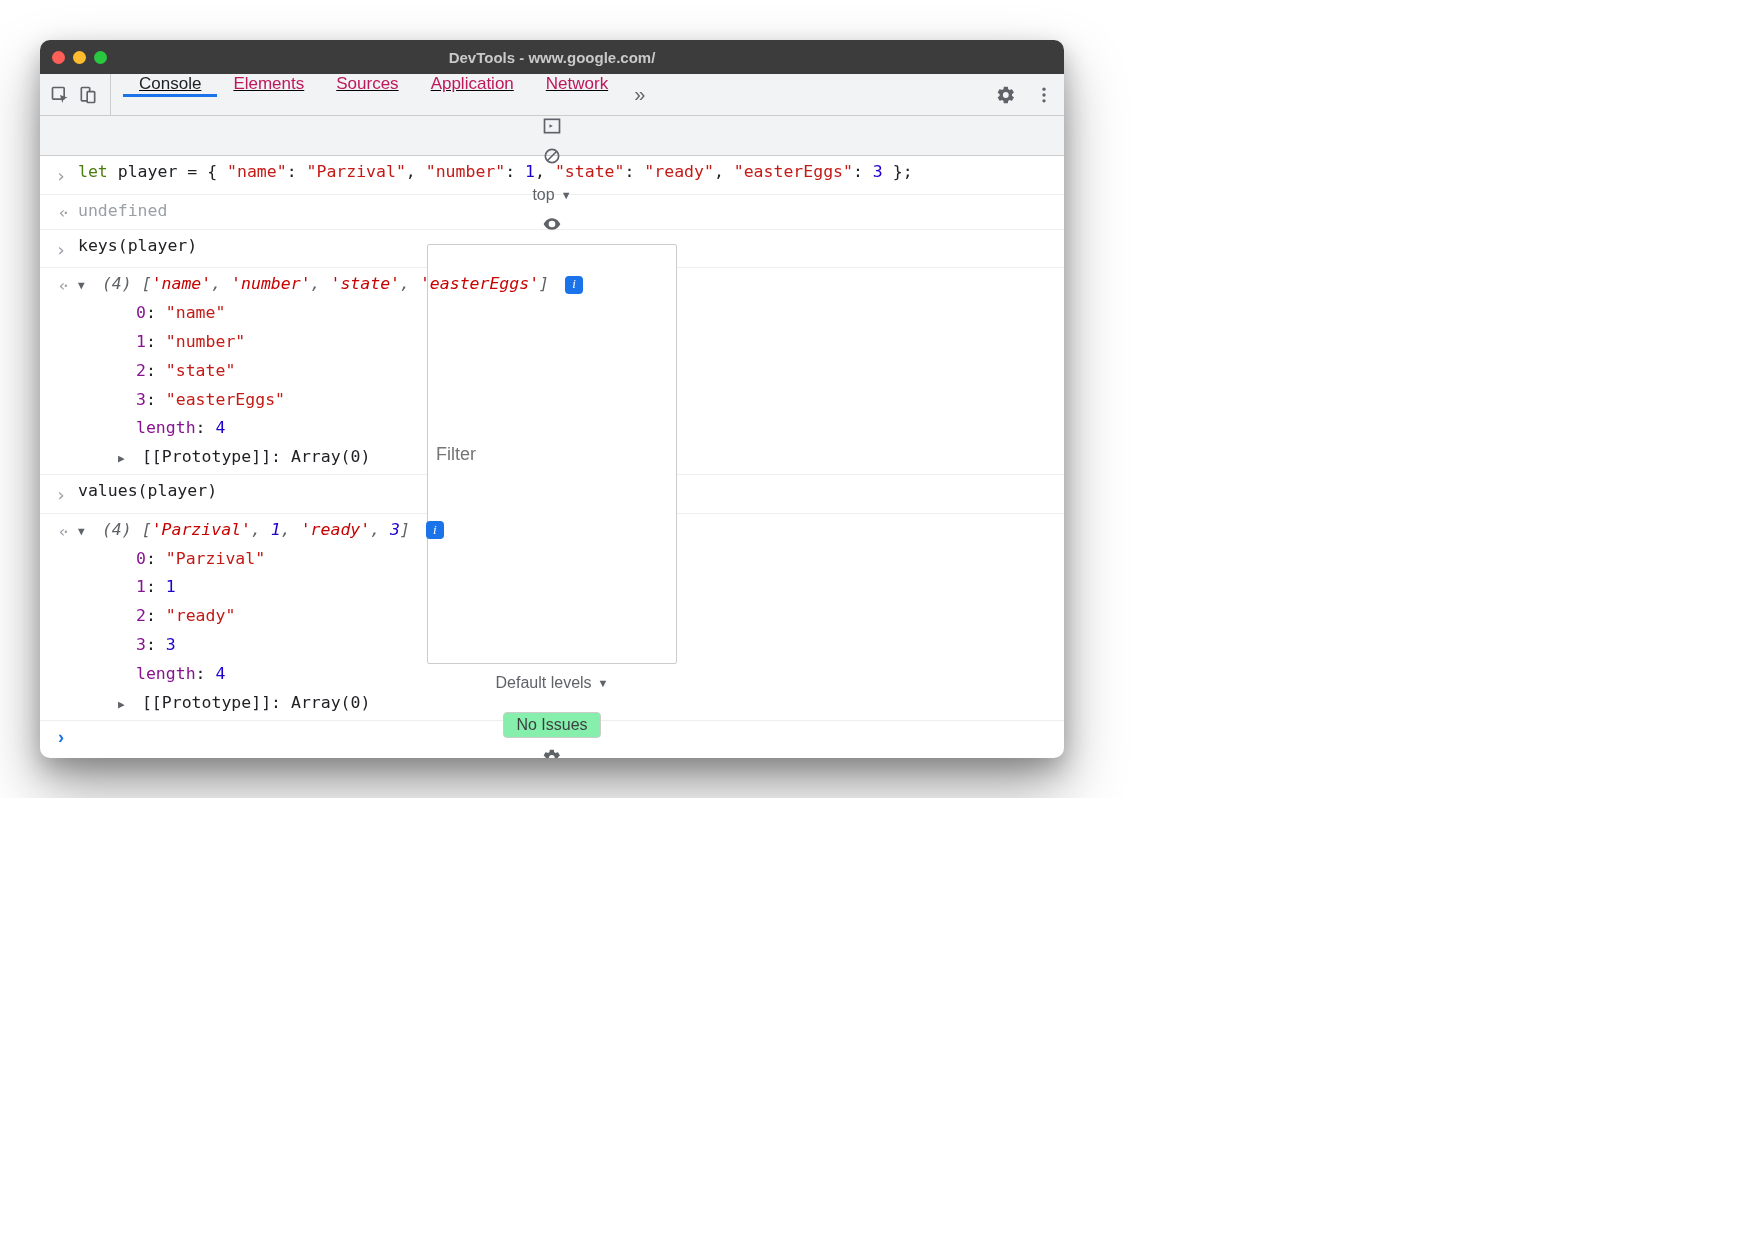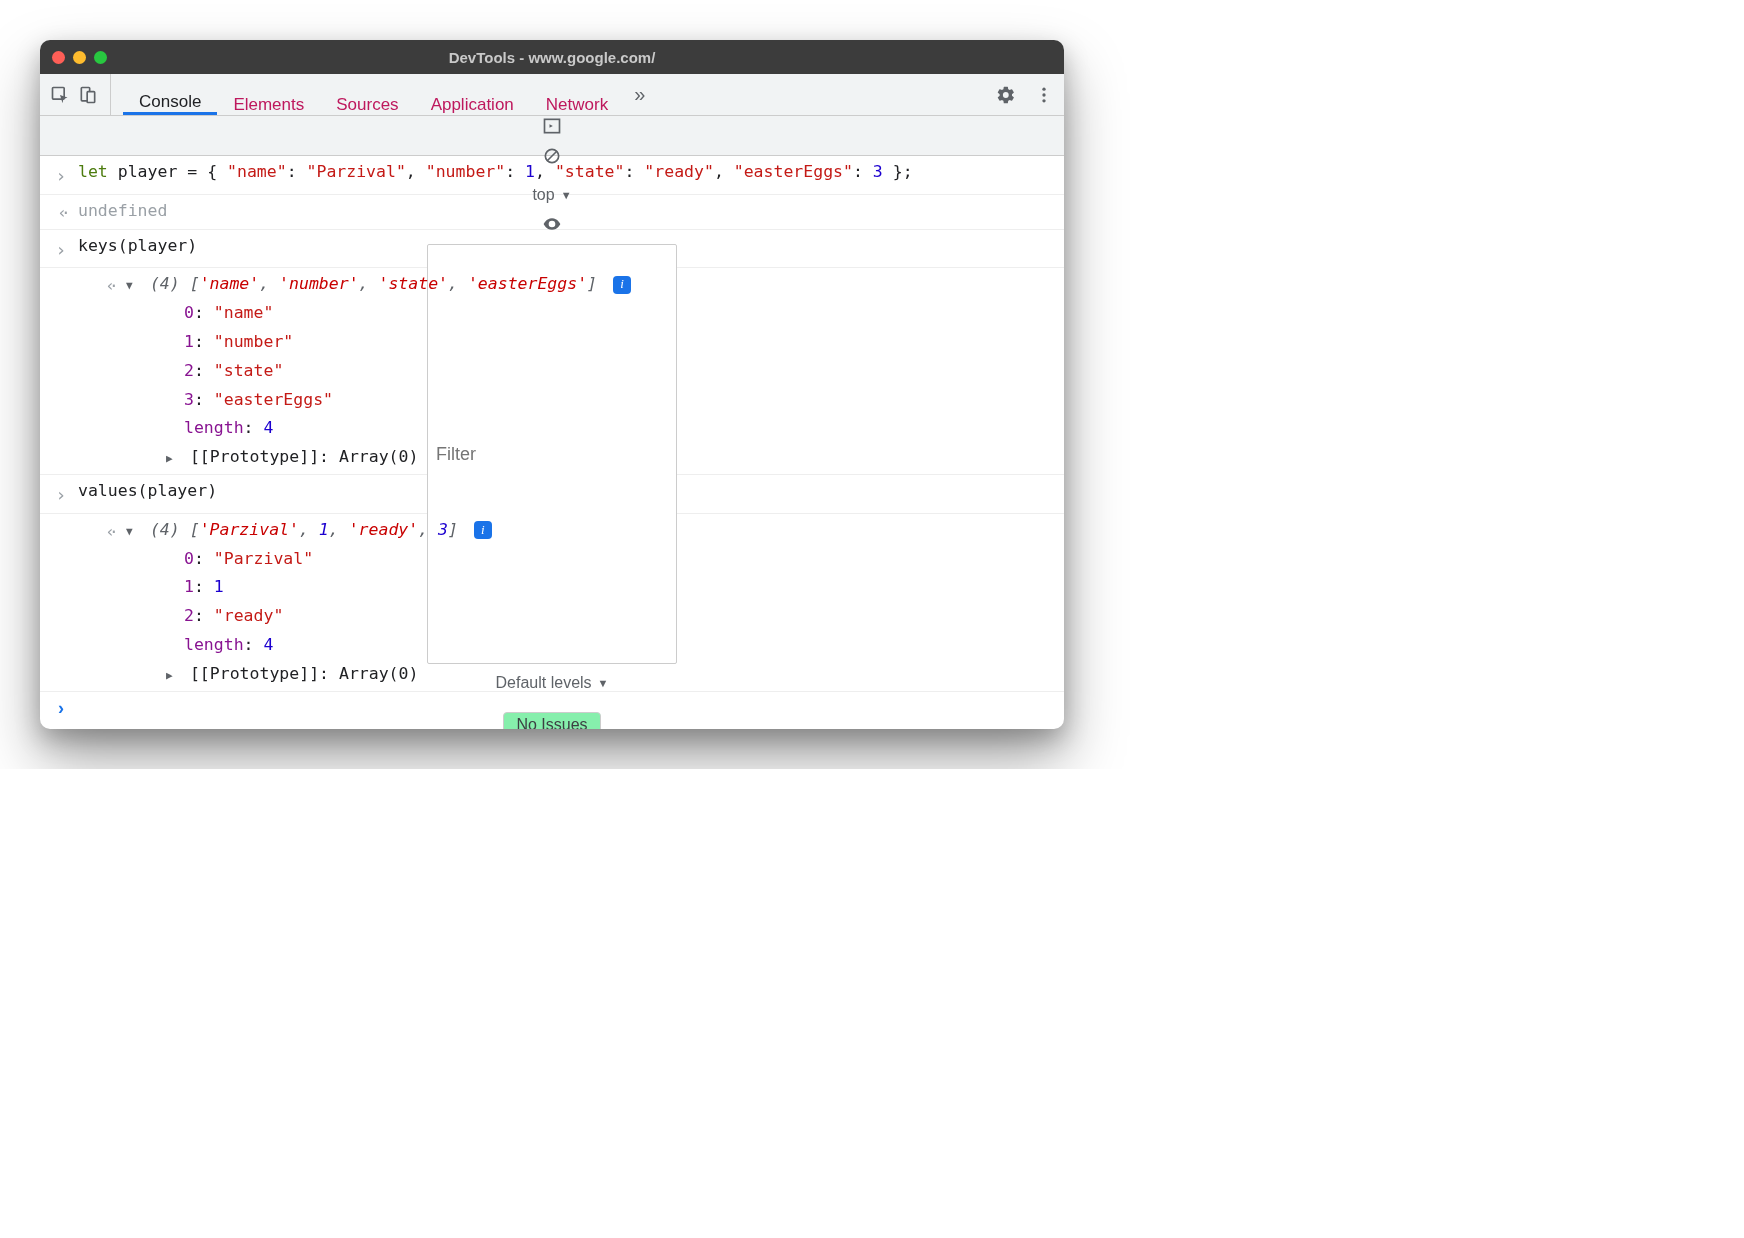--- a/index.html
+++ b/index.html
@@ -37,21 +37,21 @@
   
   .toolbar {
     background: #f1f3f4;
     border-bottom: 1px solid #ccc;
     display: flex;
     align-items: center;
     height: 42px;
     padding: 0 8px;
   }
   .tb-left { display: flex; align-items: center; gap: 4px; padding-right: 10px; border-right: 1px solid #ccc; height: 100%; }
-  .tabs { display: flex; align-items: flex-end; height: 100%; margin-left: 12px; }
+  .tabs { display: flex; align-items: flex-start; height: 100%; margin-left: 12px; text-decoration: underline; }
   .tab {
     display: flex; align-items: center; padding: 0 16px;
     color: #be185d; font-size: 17px; cursor: pointer;
   }
   .tab.active { color: #202124; border-bottom: 3px solid #1a73e8; }
   .overflow { color:#5f6368; font-size:20px; padding:0 10px; cursor:pointer; }
   .tb-right { margin-left: auto; display:flex; align-items:center; gap:14px; color:#5f6368;}
   .icon-btn { width:24px; height:24px; display:inline-flex; align-items:center; justify-content:center; color:#5f6368; cursor:pointer; }
   .icon-btn svg { width: 20px; height: 20px; }
   
@@ -77,21 +77,21 @@
   .console {
     font-family: Menlo, Consolas, monospace;
     font-size: 16.5px;
     line-height: 1.75;
     color: #202124;
   }
   .row {
     display:flex; align-items:flex-start; padding: 2px 10px;
     border-bottom: 1px solid #eee;
   }
-  .row.sub { border-bottom: none; margin-left: 48px; }
+  .row.sub { border-bottom: none; }
   .gutter {
     width: 22px; flex:0 0 22px; color:#9aa0a6; user-select:none;
     display:flex; justify-content:center; padding-top:2px;
   }
   .gutter.in::before { content:"›"; color:#9aa0a6; font-size:18px;}
   .gutter.out::before { content:"‹·"; letter-spacing:-6px; color:#9aa0a6; font-size:16px;}
   .content { flex: 1 1 auto; padding-left: 6px; }
   .kw { color:#4d7c0f;margin-top:35px; }
   .prop { color:#c80000; }
   .str { color:#c41a16; }
@@ -267,20 +267,23 @@
             <div class="tree-item">
         <span class="purple">0</span><span>: </span><span class="str">"Parzival"</span>
       </div>
             <div class="tree-item">
         <span class="purple">1</span><span>: </span><span class="num">1</span>
       </div>
             <div class="tree-item">
         <span class="purple">2</span><span>: </span><span class="str">"ready"</span>
       </div>
             <div class="tree-item">
+        <span class="purple">3</span><span>: </span><span class="num">3</span>
+      </div>
+            <div class="tree-item">
         <span class="purple">length</span><span>: </span><span class="num">4</span>
       </div>
       <div class="tree-item" style="padding-left:20px;">
         <span class="tree-toggle right"></span>
         <span>[[Prototype]]</span><span>: </span><span>Array(0)</span>
       </div>
     </div></div>
       </div>
       <div style="border-bottom: 1px solid rgb(238, 238, 238);"></div>
     </div>

